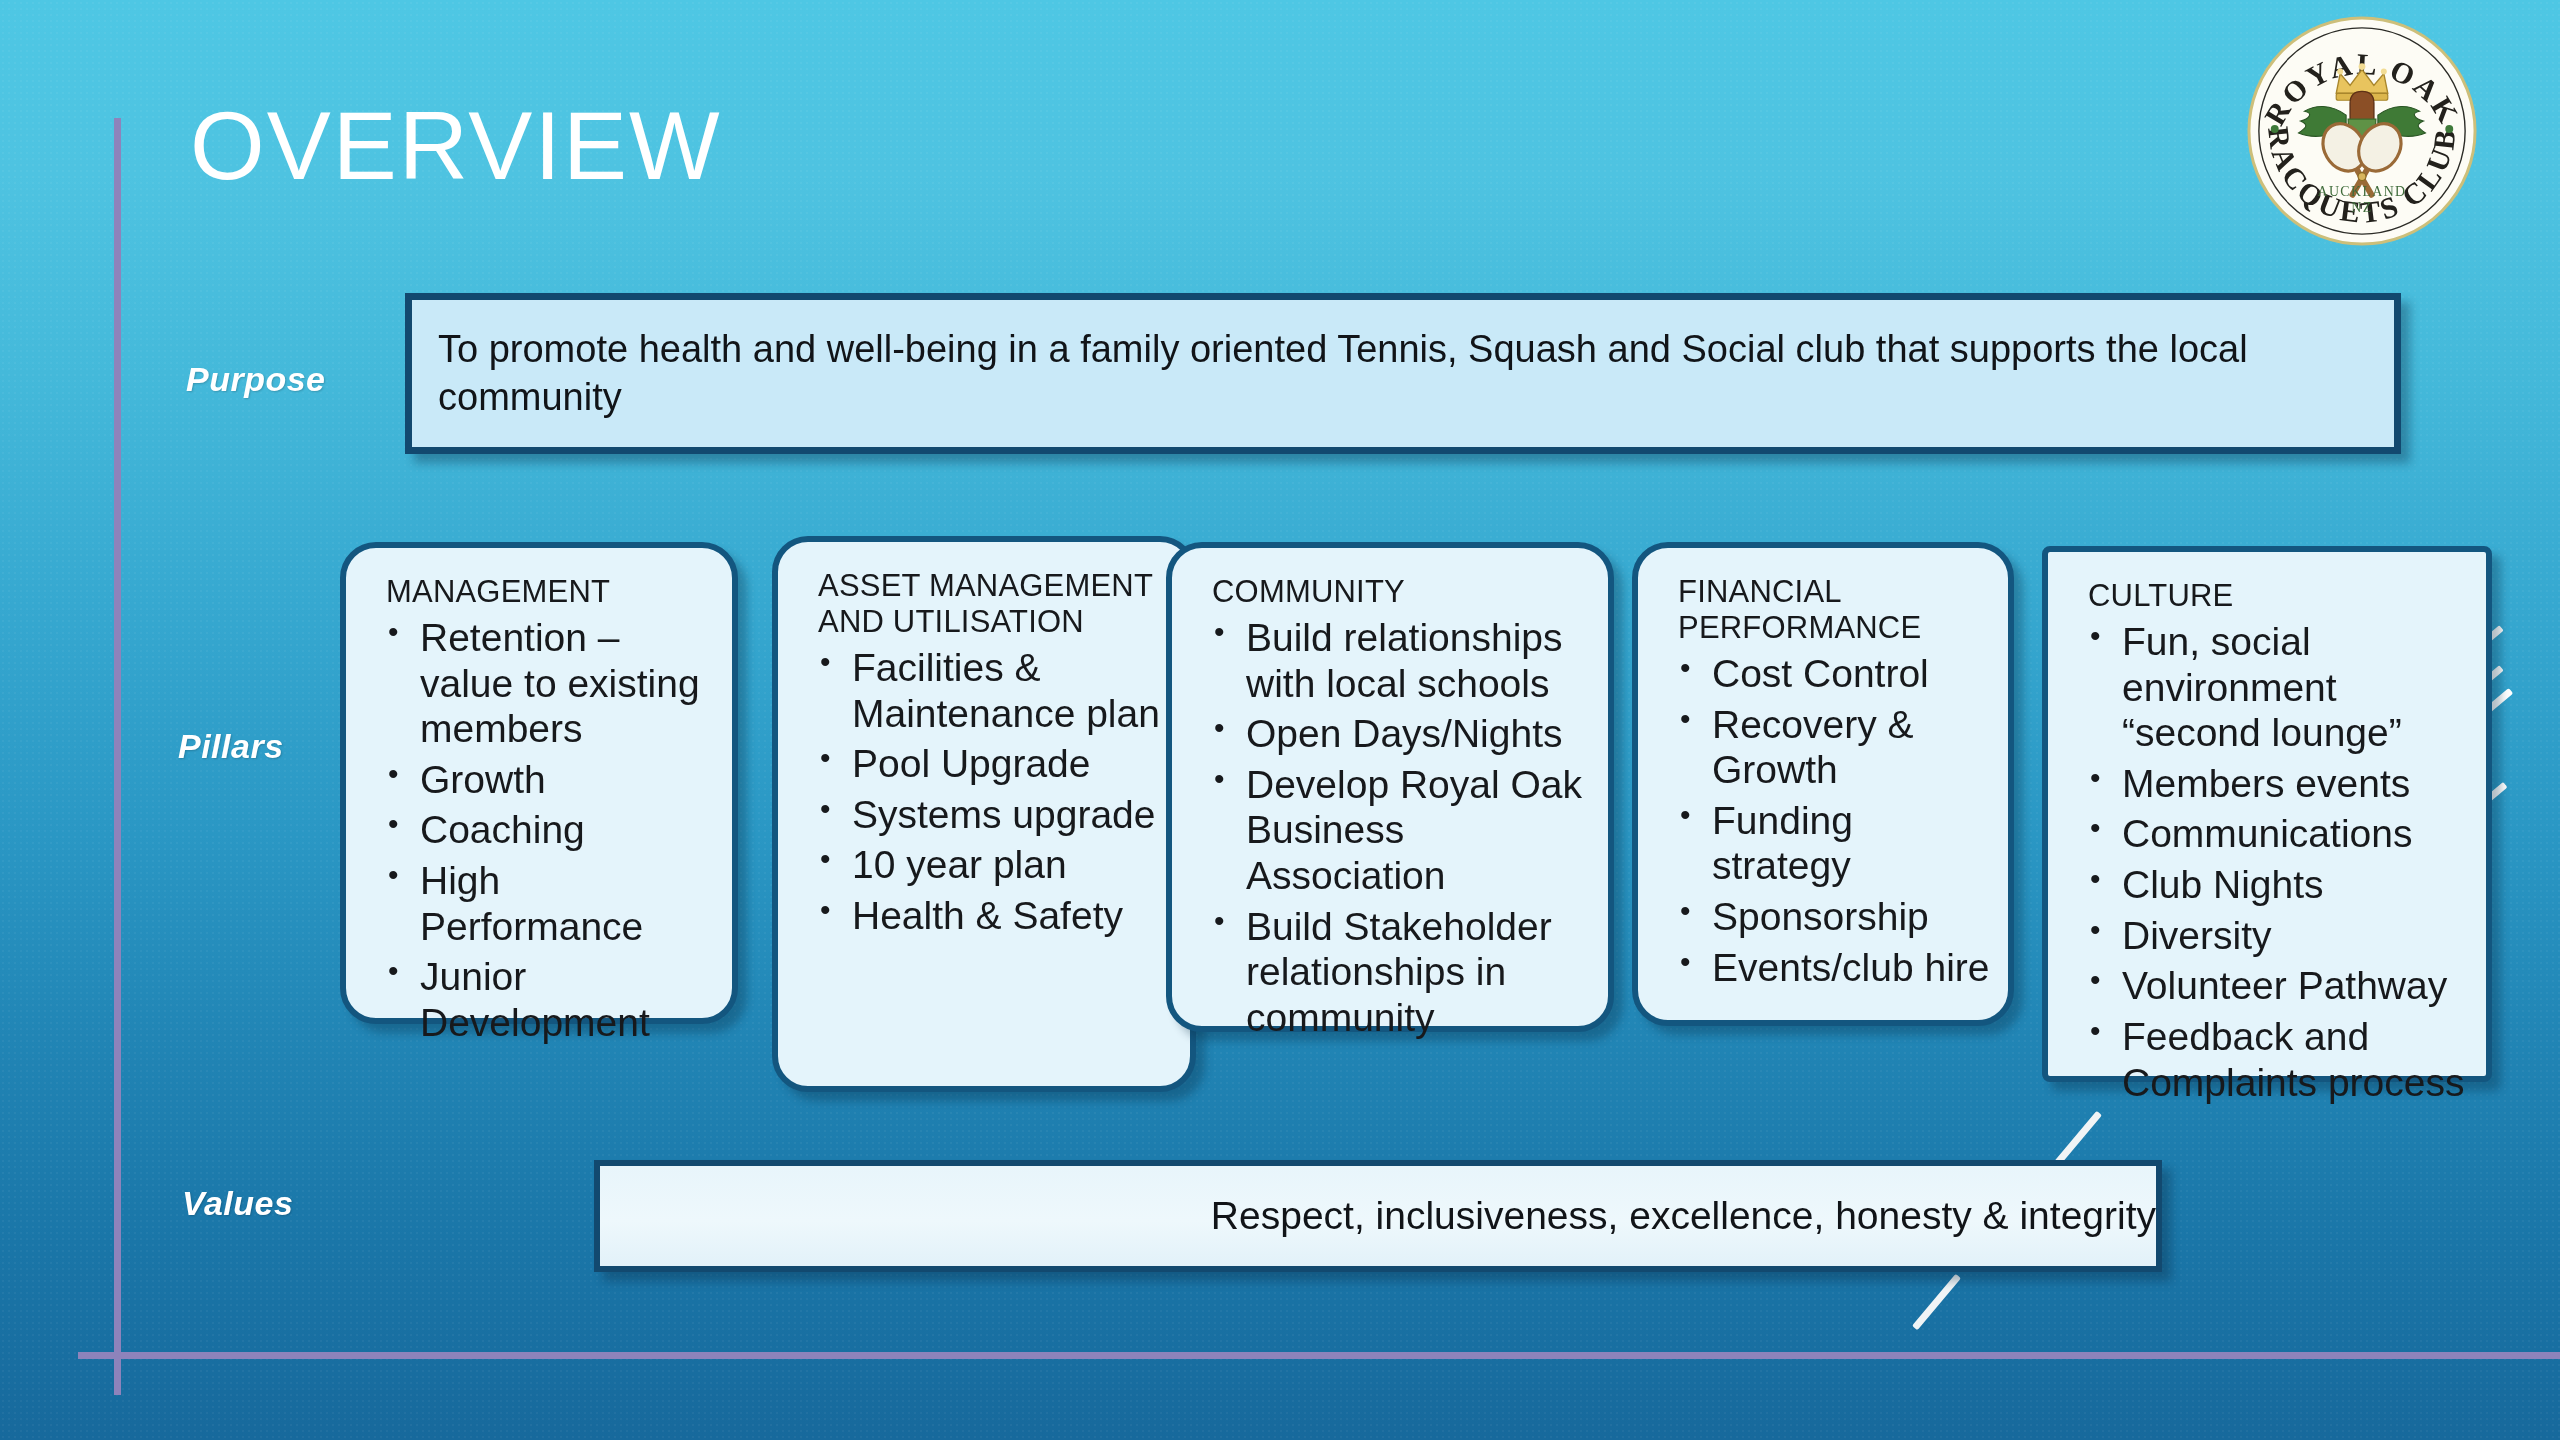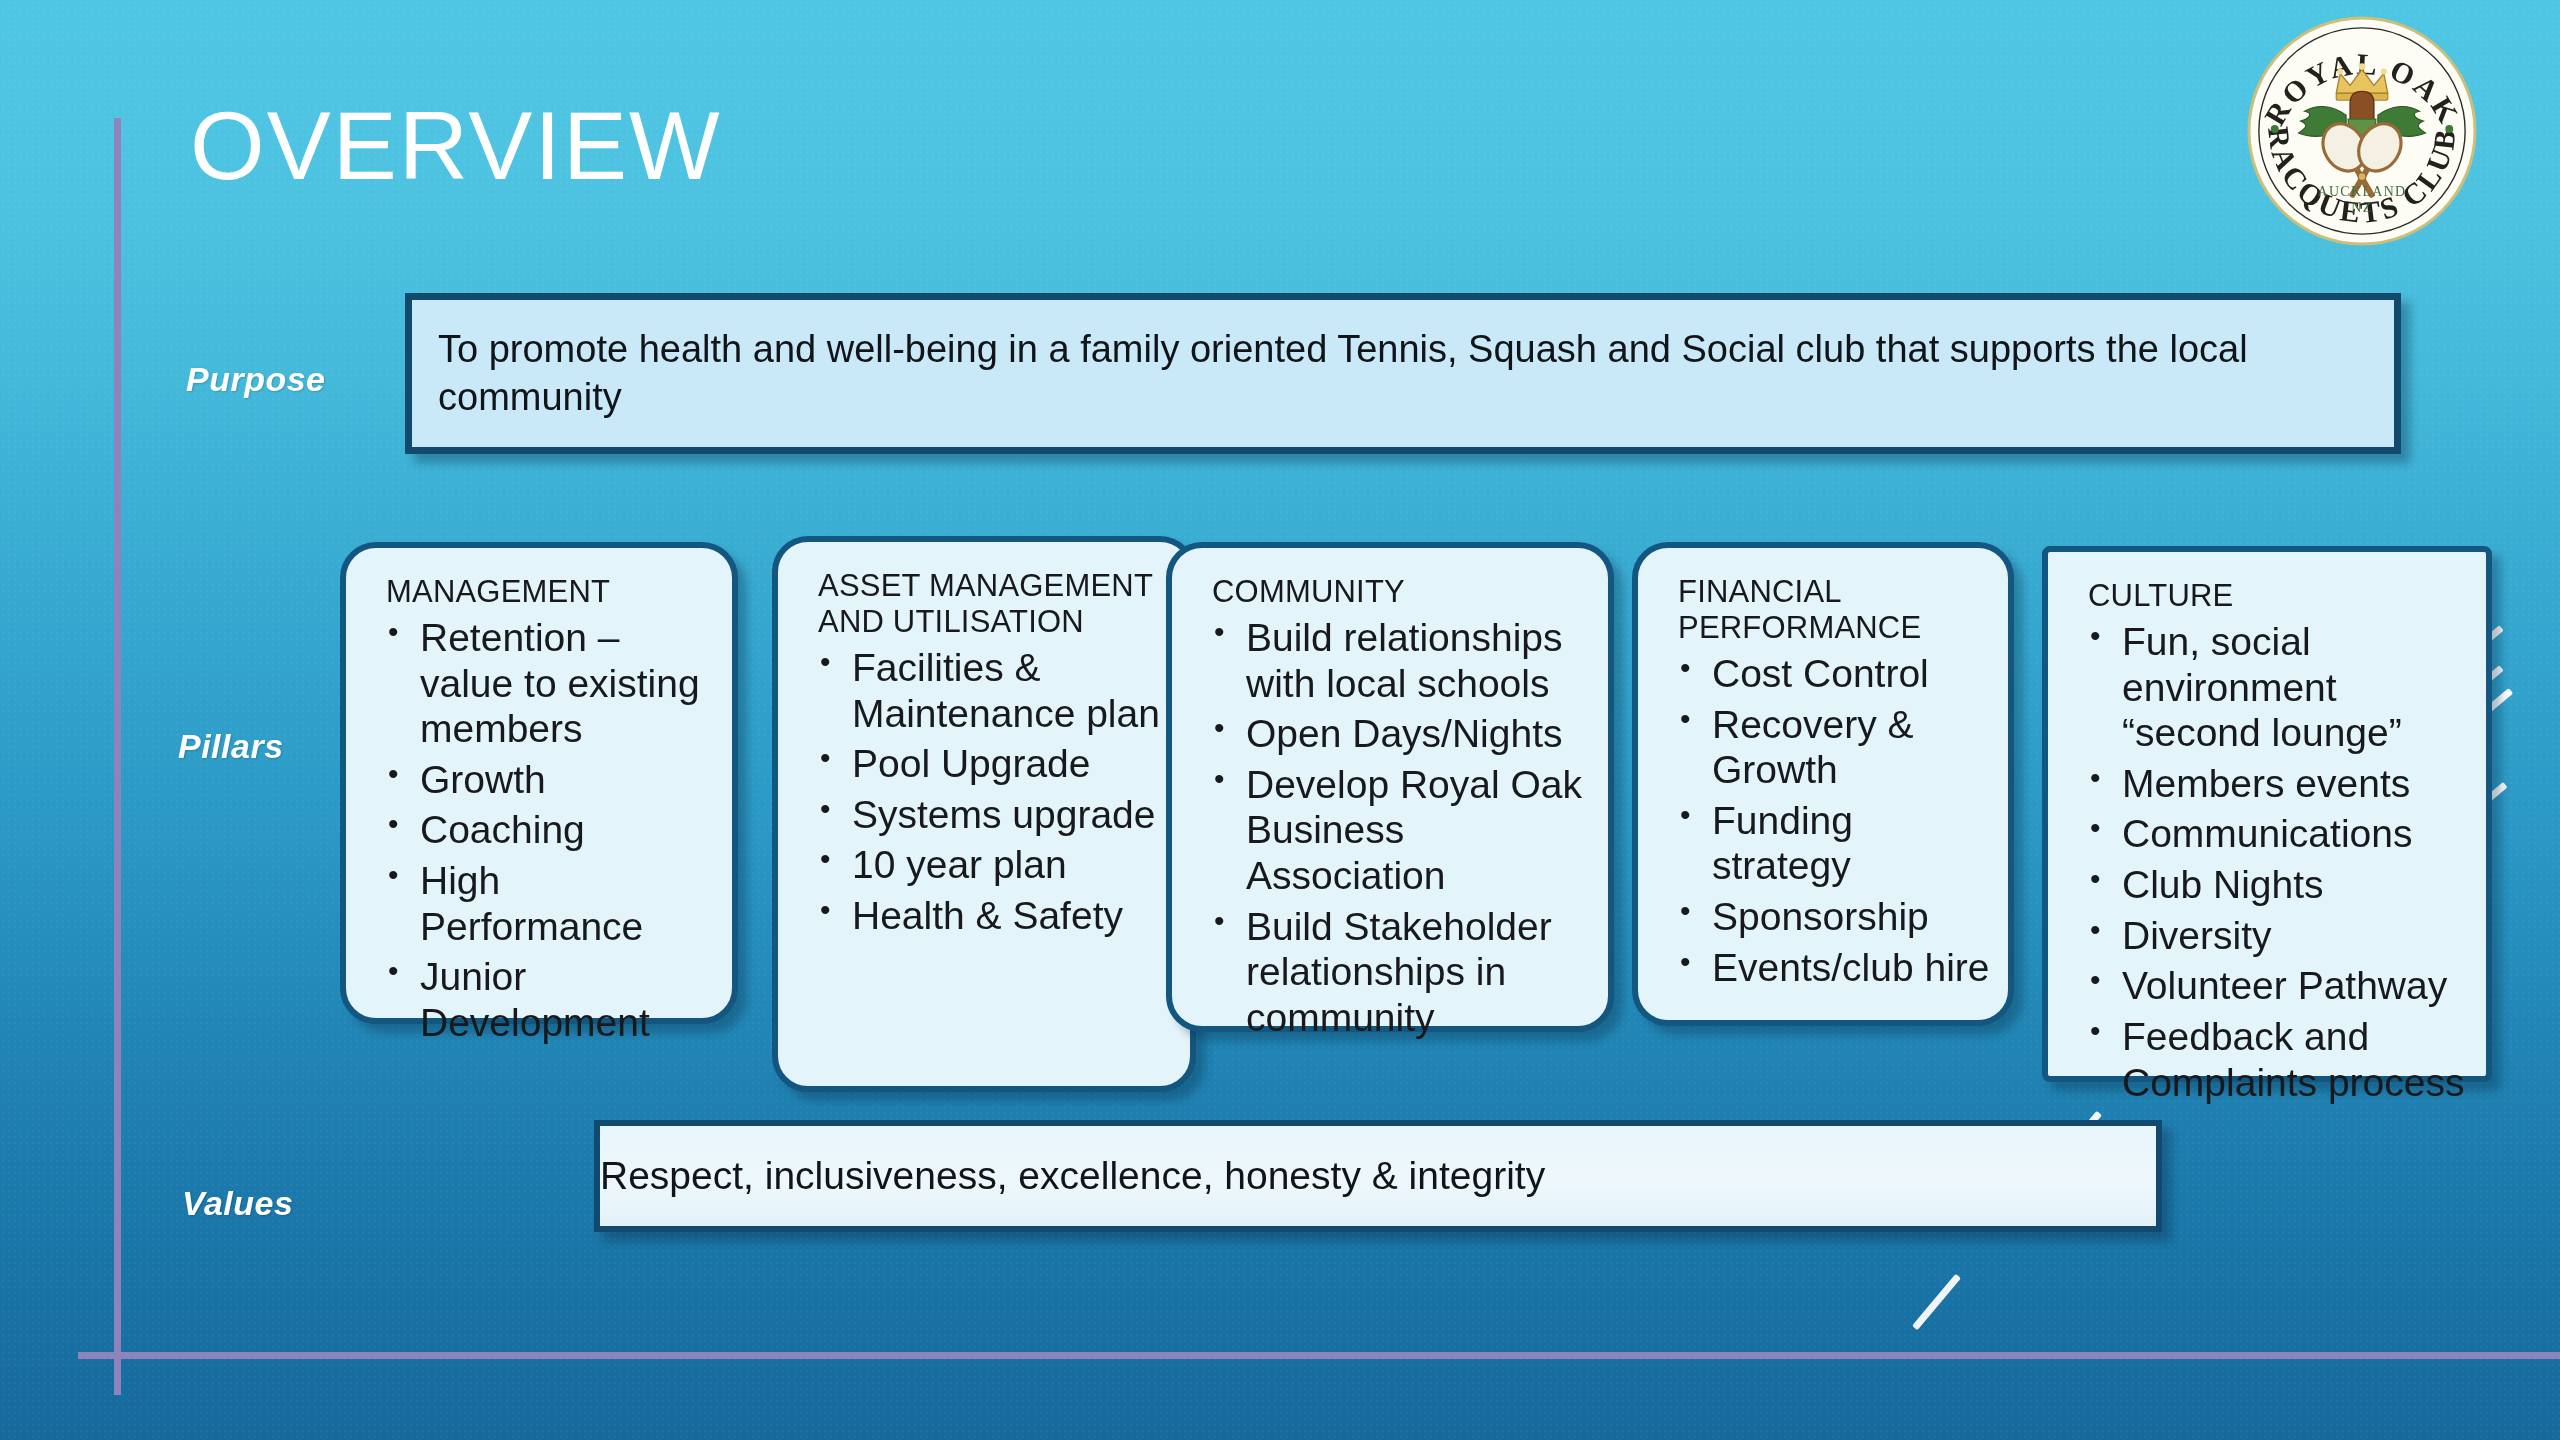--- a/index.html
+++ b/index.html
@@ -198,30 +198,30 @@
   #pillar-0 { left: 340px;  top: 542px;  width: 398px;  height: 482px; }
   #pillar-1 { left: 772px;  top: 536px;  width: 424px;  height: 556px; }
   #pillar-2 { left: 1166px; top: 542px;  width: 448px;  height: 490px; }
   #pillar-3 { left: 1632px; top: 542px;  width: 382px;  height: 484px; }
   #pillar-4 { left: 2042px; top: 546px;  width: 450px;  height: 536px; border-radius: 8px; }
 
   
   .values-box {
     position: absolute;
     left: 594px;
-    top: 1120px;
+    top: 1160px;
     width: 1568px;
     height: 112px;
     background: linear-gradient(180deg, #e8f5fb 0%, #eef8fc 55%, #e2f1f9 100%);
     border: 6px solid #12496f;
     box-sizing: border-box;
     box-shadow: 9px 9px 9px rgba(8,40,64,0.33);
     display: flex;
     align-items: center;
-    justify-content: flex-start;
+    justify-content: flex-end;
     z-index: 5;
   }
   .values-text {
     font-size: 39px;
     color: #111418;
     text-align: center;
     font-stretch: semi-condensed;
   }
 </style>
 </head>

